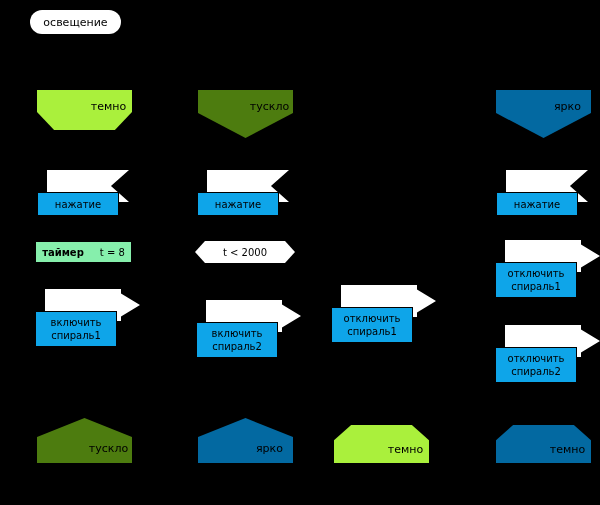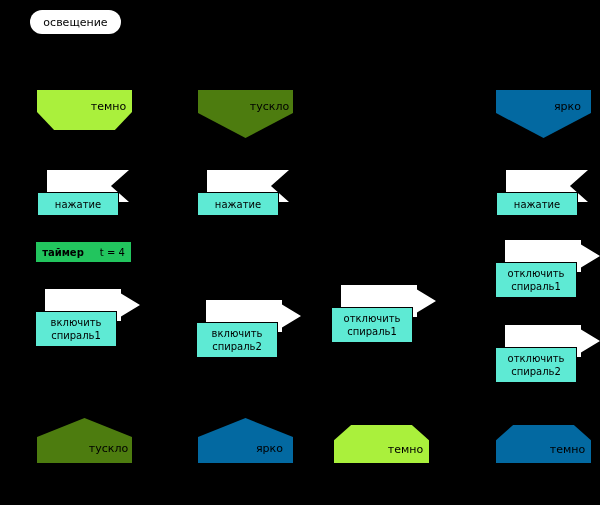--- a/index.html
+++ b/index.html
@@ -48,21 +48,21 @@
   .st-green-c { background: #0369a1; }
 
   
   .clip-trap-down  { clip-path: polygon(0% 0%, 100% 0%, 100% 55%, 82% 100%, 18% 100%, 0% 55%); }
   .clip-vee        { clip-path: polygon(0% 0%, 100% 0%, 100% 48%, 50% 100%, 0% 48%); }
   .clip-house      { clip-path: polygon(50% 0%, 100% 42%, 100% 100%, 0% 100%, 0% 42%); }
   .clip-trap-up    { clip-path: polygon(18% 0%, 82% 0%, 100% 40%, 100% 100%, 0% 100%, 0% 40%); }
 
   
   .wbox {
-    background: #5eead4;
+    background: #0ea5e9;
     border: 1px solid #000000;
     box-sizing: border-box;
     display: flex;
     align-items: center;
     justify-content: center;
     text-align: right;
     color: #000000;
     font-size: 10px;
     line-height: 13px;
   }
@@ -87,21 +87,21 @@
     clip-path: polygon(10% 0%, 90% 0%, 100% 50%, 90% 100%, 10% 100%, 0% 50%);
     display: flex;
     align-items: center;
     justify-content: center;
     color: #000000;
     font-size: 10px;
   }
 
   
   .timerbox {
-    background: #22c55e;
+    background: #86efac;
     border: 1px solid #000000;
     box-sizing: border-box;
     display: flex;
     align-items: center;
     justify-content: center;
     color: #000000;
     font-size: 10px;
     gap: 16px;
   }
   .timerbox b { font-weight: bold; }
@@ -119,21 +119,21 @@
     <span class="state-label">темно</span>
   </div>
 
   <div class="node banner-event" style="left:47px; top:170px; width:82px; height:32px;"></div>
   <div class="node wbox" style="left:37px; top:192px; width:82px; height:24px;">
     <span>нажатие</span>
   </div>
 
   <div class="node timerbox" style="left:35px; top:241px; width:97px; height:22px;">
     <b>таймер</b>
-    <span>t = 4</span>
+    <span>t = 8</span>
   </div>
 
   <div class="node banner-action" style="left:45px; top:289px; width:95px; height:32px;"></div>
   <div class="node wbox" style="left:35px; top:311px; width:82px; height:36px; flex-direction:column;">
     <span>включить</span>
     <span>спираль1</span>
   </div>
 
   <div class="node state st-green-b clip-house" style="left:37px; top:418px; width:95px; height:45px;">
     <span class="state-label" style="padding-top:24px;">тускло</span>
@@ -141,20 +141,23 @@
 
   <div class="node state st-green-b clip-vee" style="left:198px; top:90px; width:95px; height:48px;">
     <span class="state-label">тускло</span>
   </div>
 
   <div class="node banner-event" style="left:207px; top:170px; width:82px; height:32px;"></div>
   <div class="node wbox" style="left:197px; top:192px; width:82px; height:24px;">
     <span>нажатие</span>
   </div>
 
+  <div class="node hexagon" style="left:195px; top:241px; width:100px; height:22px;">
+    <span>t &lt; 2000</span>
+  </div>
 
   <div class="node banner-action" style="left:206px; top:300px; width:95px; height:32px;"></div>
   <div class="node wbox" style="left:196px; top:322px; width:82px; height:36px; flex-direction:column;">
     <span>включить</span>
     <span>спираль2</span>
   </div>
 
   <div class="node state st-green-c clip-house" style="left:198px; top:418px; width:95px; height:45px;">
     <span class="state-label" style="padding-top:24px;">ярко</span>
   </div>

